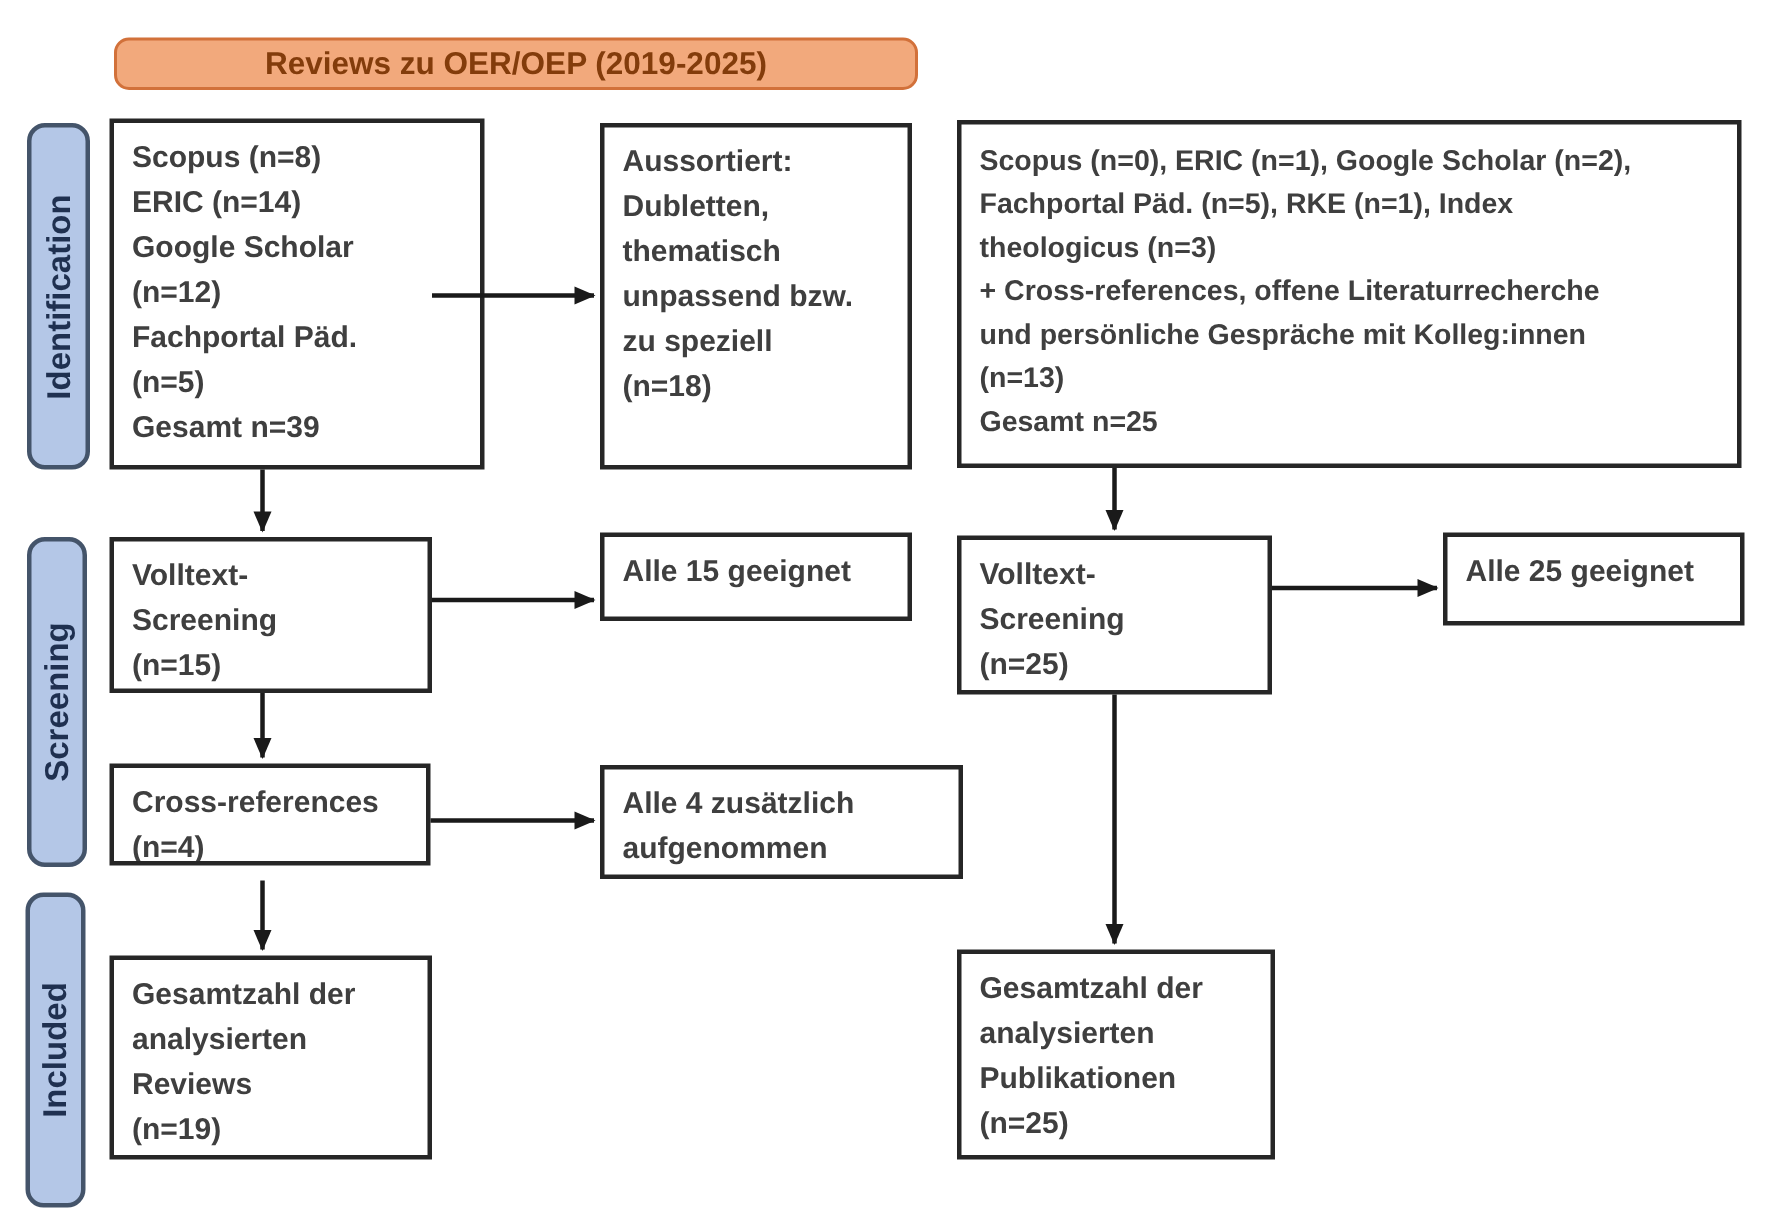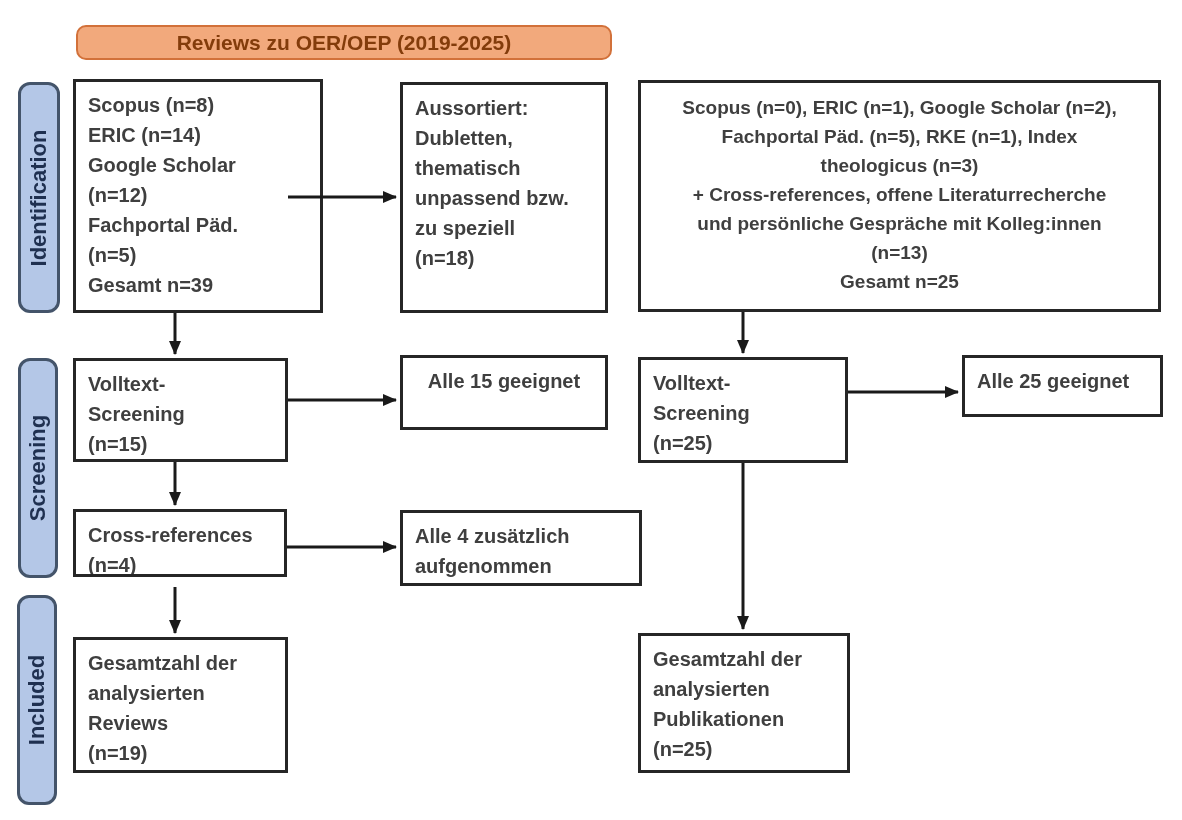--- a/index.html
+++ b/index.html
@@ -57,31 +57,31 @@
 Gesamt n=39</div>
   <div class="box" style="left:400px;top:82px;width:208px;height:231px;">Aussortiert:
 Dubletten,
 thematisch
 unpassend bzw.
 zu speziell
 (n=18)</div>
   <div class="box" style="left:73px;top:358px;width:215px;height:104px;">Volltext-
 Screening
 (n=15)</div>
-  <div class="box" style="left:400px;top:355px;width:208px;height:75px;text-align:center;">Alle 15 geeignet</div>
+  <div class="box" style="left:400px;top:355px;width:208px;height:59px;">Alle 15 geeignet</div>
   <div class="box" style="left:73px;top:509px;width:214px;height:68px;">Cross-references
 (n=4)</div>
   <div class="box" style="left:400px;top:510px;width:242px;height:76px;">Alle 4 zusätzlich
 aufgenommen</div>
   <div class="box" style="left:73px;top:637px;width:215px;height:136px;">Gesamtzahl der
 analysierten
 Reviews
 (n=19)</div>
 
-  <div class="box small-lh" style="left:638px;top:80px;width:523px;height:232px;text-align:center;">Scopus (n=0), ERIC (n=1), Google Scholar (n=2),
+  <div class="box small-lh" style="left:638px;top:80px;width:523px;height:232px;">Scopus (n=0), ERIC (n=1), Google Scholar (n=2),
 Fachportal Päd. (n=5), RKE (n=1), Index
 theologicus (n=3)
 + Cross-references, offene Literaturrecherche
 und persönliche Gespräche mit Kolleg:innen
 (n=13)
 Gesamt n=25</div>
   <div class="box" style="left:638px;top:357px;width:210px;height:106px;">Volltext-
 Screening
 (n=25)</div>
   <div class="box" style="left:962px;top:355px;width:201px;height:62px;">Alle 25 geeignet</div>

